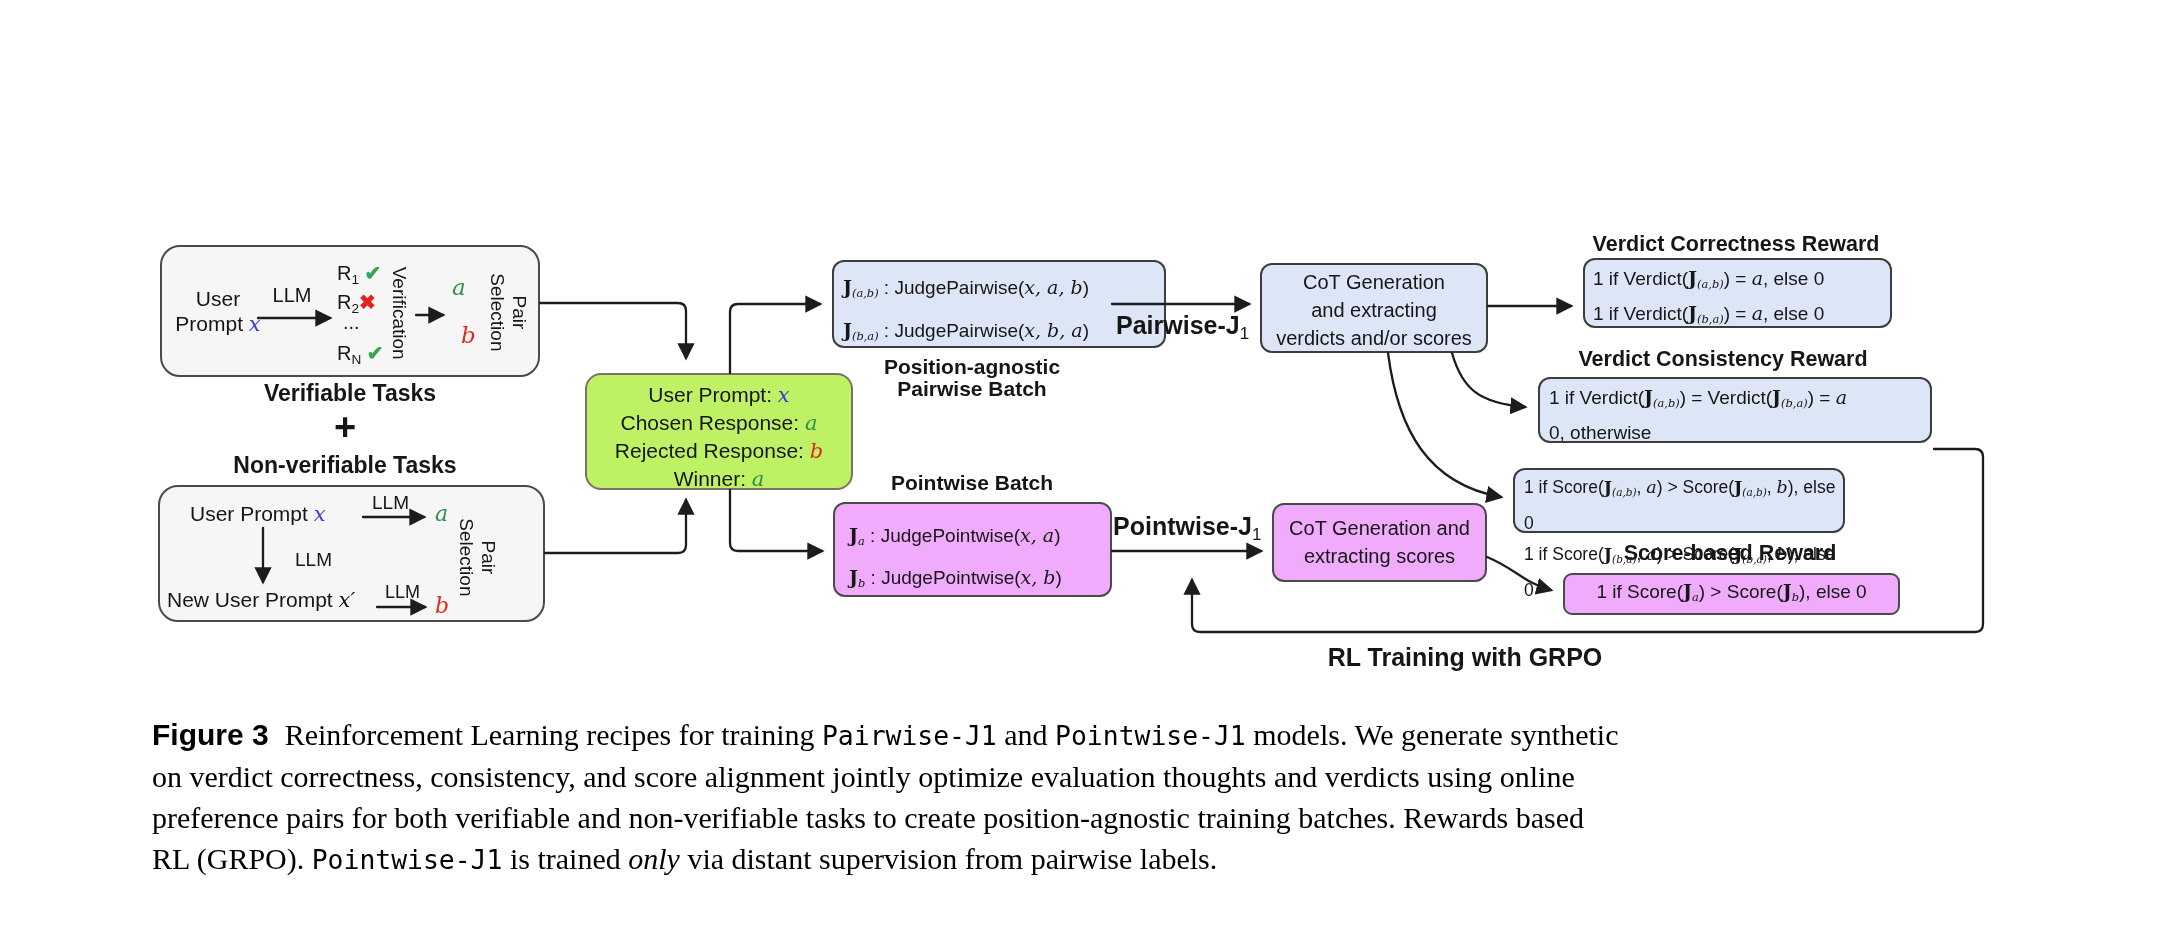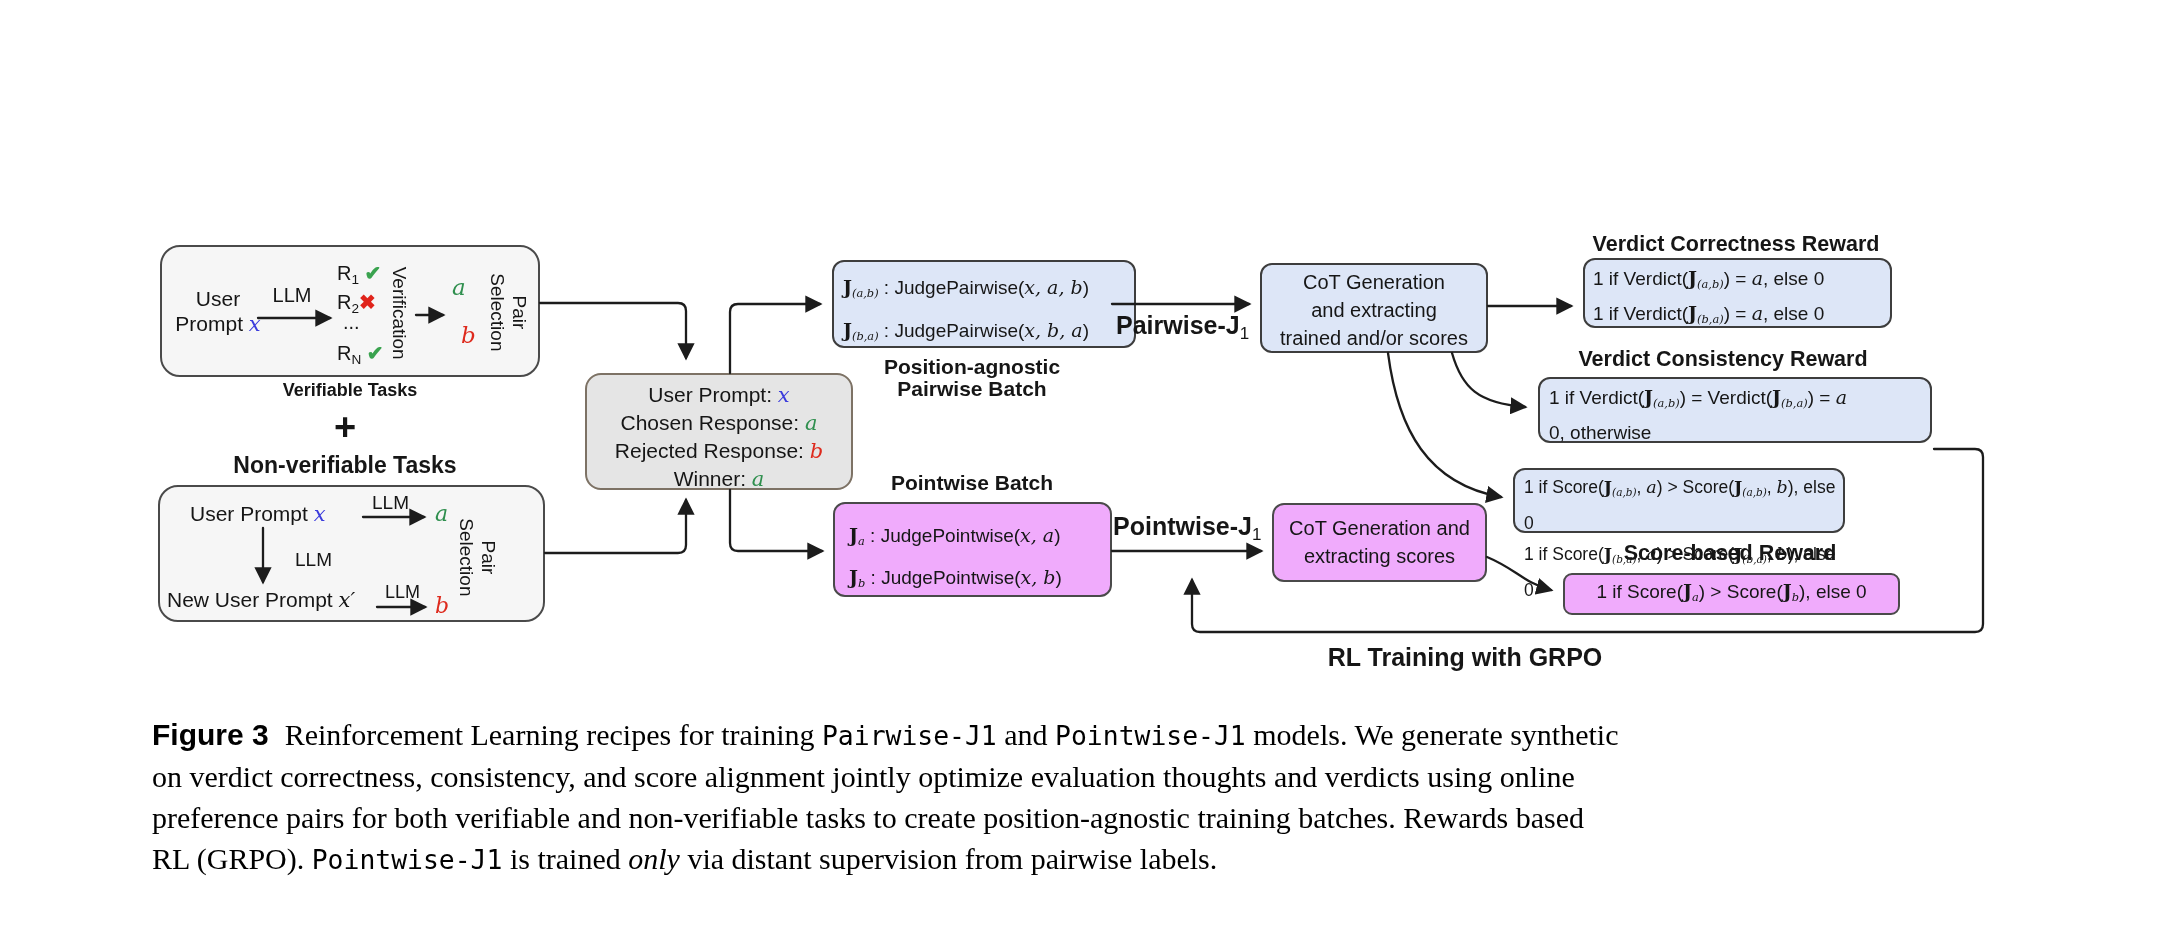--- a/index.html
+++ b/index.html
@@ -6,21 +6,21 @@
   .page{position:relative;width:2174px;height:948px;background:#ffffff;overflow:hidden;
         font-family:"Liberation Sans",sans-serif;color:#161616;}
   .abs{position:absolute;}
   .ctr{text-align:center;}
   .bold{font-weight:700;}
   .pre{white-space:pre-line;}
   .box{position:absolute;box-sizing:border-box;}
   .graybox{background:#f6f6f6;border:2.5px solid #4a4a4a;border-radius:20px;}
   .bluebox{background:#dde6f7;border:2px solid #3d3d3d;border-radius:12px;}
   .greenbox{background:#f0abfc;border:2px solid #4a4a4a;border-radius:12px;}
-  .peachbox{background:#e5e5e5;border:2.5px solid #7d7265;border-radius:16px;}
+  .peachbox{background:#bef264;border:2.5px solid #7d7265;border-radius:16px;}
   .vert{transform:rotate(90deg);transform-origin:center;white-space:pre;text-align:center;line-height:1.18;}
   .seg-b{font-weight:700;}
   .seg-i{font-style:italic;}
   .seg-mi{font-family:"DejaVu Serif",serif;font-style:italic;}
   .seg-mb{font-family:"DejaVu Serif",serif;font-weight:700;}
   .seg-sub{font-family:"DejaVu Serif",serif;font-style:italic;font-size:0.60em;vertical-align:-0.30em;}
   .seg-subn{font-size:0.68em;vertical-align:-0.28em;}
   .seg-blue{color:#3b3bdc;}
   .seg-green{color:#2f8f4e;}
   .seg-red{color:#de2a1d;}
@@ -38,33 +38,33 @@
 
   <div class="box graybox" style="left:160px;top:245px;width:380px;height:132px;"></div>
   <div class="box graybox" style="left:158px;top:485px;width:387px;height:137px;"></div>
   <div class="box peachbox" style="left:585px;top:373px;width:268px;height:117px;padding-top:6px;font-size:21px;line-height:27px;text-align:center;">
     <div><span>User Prompt: </span><span class="seg-mi seg-blue">x</span></div>
     <div><span>Chosen Response: </span><span class="seg-mi seg-green">a</span></div>
     <div><span>Rejected Response: </span><span class="seg-mi seg-red">b</span></div>
     <div><span>Winner: </span><span class="seg-mi seg-green">a</span></div>
   </div>
 
-  <div class="box bluebox" style="left:832px;top:260px;width:304px;height:88px;padding:7px 12px 0 9px;font-size:19px;line-height:37px;">
+  <div class="box bluebox" style="left:832px;top:260px;width:334px;height:88px;padding:7px 12px 0 9px;font-size:19px;line-height:37px;">
     <div><span class="seg-mb">J</span><span class="seg-sub">(a,b)</span><span> : JudgePairwise(</span><span class="seg-mi">x, a, b</span><span>)</span></div>
     <div><span class="seg-mb">J</span><span class="seg-sub">(b,a)</span><span> : JudgePairwise(</span><span class="seg-mi">x, b, a</span><span>)</span></div>
   </div>
 
   <div class="box greenbox" style="left:833px;top:502px;width:279px;height:95px;padding:13px 0 0 14px;font-size:19px;line-height:36px;">
     <div><span class="seg-mb">J</span><span class="seg-sub">a</span><span> : JudgePointwise(</span><span class="seg-mi">x, a</span><span>)</span></div>
     <div><span class="seg-mb">J</span><span class="seg-sub">b</span><span> : JudgePointwise(</span><span class="seg-mi">x, b</span><span>)</span></div>
   </div>
 
   <div class="box bluebox pre ctr" style="left:1260px;top:263px;width:228px;height:90px;padding-top:3px;font-size:20px;line-height:28px;">CoT Generation
 and extracting
-trained and/or scores</div>
+verdicts and/or scores</div>
 
   <div class="box greenbox pre ctr" style="left:1272px;top:503px;width:215px;height:79px;padding-top:9px;font-size:20px;line-height:28px;">CoT Generation and
 extracting scores</div>
 
   <div class="box bluebox" style="left:1583px;top:258px;width:309px;height:70px;padding:4px 0 0 8px;font-size:19px;line-height:29px;">
     <div><span>1 if Verdict(</span><span class="seg-mb">J</span><span class="seg-sub">(a,b)</span><span>) = </span><span class="seg-mi">a</span><span>, else 0</span></div>
     <div><span>1 if Verdict(</span><span class="seg-mb">J</span><span class="seg-sub">(b,a)</span><span>) = </span><span class="seg-mi">a</span><span>, else 0</span></div>
   </div>
 
   <div class="box bluebox" style="left:1538px;top:377px;width:394px;height:66px;padding:3px 0 0 9px;font-size:19px;line-height:30px;">
@@ -85,21 +85,21 @@
   <div class="abs ctr" style="left:260px;top:284px;width:64px;font-size:20px;">LLM</div>
   <div class="abs" style="left:337px;top:261px;font-size:20px;"><span>R</span><span class="seg-subn">1</span><span> </span><span class="seg-check">✔</span></div>
   <div class="abs" style="left:337px;top:290px;font-size:20px;"><span>R</span><span class="seg-subn">2</span><span class="seg-cross">✖</span></div>
   <div class="abs" style="left:343px;top:311px;font-size:20px;"><span>...</span></div>
   <div class="abs" style="left:337px;top:341px;font-size:20px;"><span>R</span><span class="seg-subn">N</span><span> </span><span class="seg-check">✔</span></div>
   <div class="abs vert" style="left:343px;top:302px;width:112px;font-size:19px;">Verification</div>
   <div class="abs" style="left:452px;top:274px;font-size:23px;"><span class="seg-mi seg-green">a</span></div>
   <div class="abs" style="left:461px;top:322px;font-size:23px;"><span class="seg-mi seg-red">b</span></div>
   <div class="abs vert" style="left:461px;top:290px;width:94px;font-size:19px;">Pair
 Selection</div>
-  <div class="abs ctr bold" style="left:200px;top:380px;width:300px;font-size:18px;">Verifiable Tasks</div>
+  <div class="abs ctr bold" style="left:200px;top:380px;width:300px;font-size:23px;">Verifiable Tasks</div>
 
   <div class="abs ctr bold" style="left:315px;top:406px;width:60px;font-size:38px;">+</div>
   <div class="abs ctr bold" style="left:195px;top:452px;width:300px;font-size:23px;">Non-verifiable Tasks</div>
 
   <div class="abs" style="left:190px;top:502px;font-size:21px;"><span>User Prompt </span><span class="seg-mi seg-blue">x</span></div>
   <div class="abs" style="left:372px;top:492px;font-size:19px;">LLM</div>
   <div class="abs" style="left:435px;top:501px;font-size:22px;"><span class="seg-mi seg-green">a</span></div>
   <div class="abs" style="left:295px;top:549px;font-size:19px;">LLM</div>
   <div class="abs" style="left:167px;top:588px;font-size:21px;"><span>New User Prompt </span><span class="seg-mi">x′</span></div>
   <div class="abs" style="left:385px;top:582px;font-size:18px;">LLM</div>

